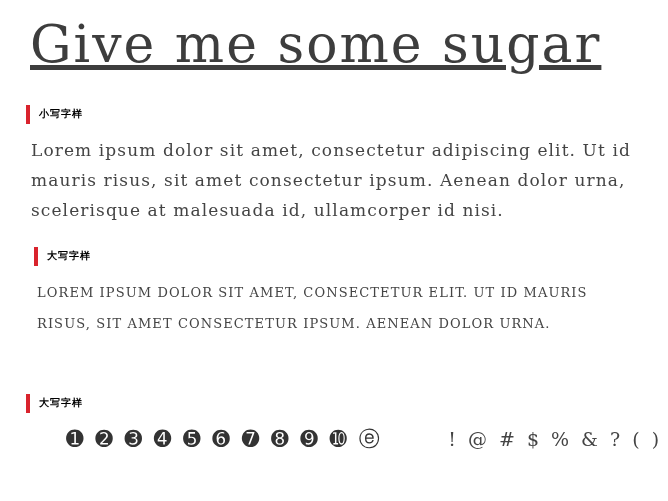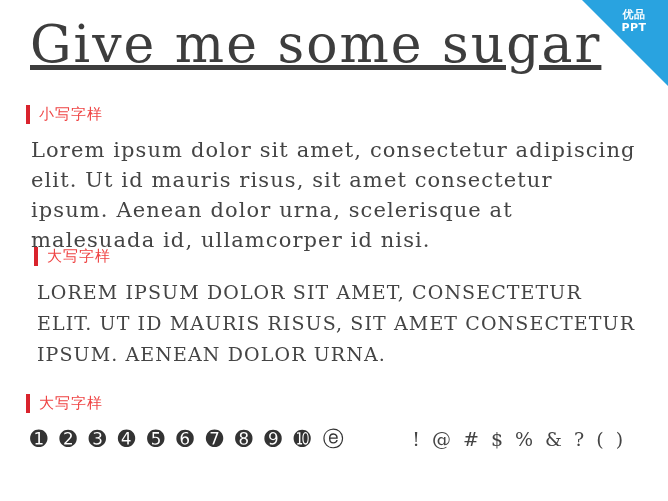--- a/index.html
+++ b/index.html
@@ -81,48 +81,50 @@
     margin-bottom: 10px;
   }
   .sec-bar {
     width: 4px;
     height: 19px;
     background: #d9232d;
     margin-right: 9px;
   }
   .sec-label {
     font-family: "DejaVu Sans", sans-serif;
-    font-size: 15px;
-    color: #ef4444;
+    font-size: 10px;
+    color: #000000;
     letter-spacing: 1px;
+    font-weight: bold;
   }
 
   .sample {
     color: #444444;
     font-family: "DejaVu Serif", serif;
   }
   .lower {
-    font-size: 21px;
+    font-size: 17px;
     line-height: 30px;
     letter-spacing: 1.1px;
     padding-left: 5px;
   }
   .upper {
-    font-size: 19px;
+    font-size: 13px;
     line-height: 31px;
     letter-spacing: 1.1px;
     padding-left: 3px;
     text-transform: uppercase;
   }
 
   .glyph-row {
     display: flex;
     align-items: flex-start;
     padding-left: 4px;
     margin-top: 6px;
+    margin-left: 36px;
   }
   .digits {
     font-size: 21px;
     line-height: 30px;
     letter-spacing: 2.5px;
     color: #333333;
     font-family: "DejaVu Sans", sans-serif;
     white-space: nowrap;
   }
   .symbols {
@@ -133,27 +135,20 @@
     font-family: "DejaVu Serif", serif;
     white-space: nowrap;
     margin-left: 66px;
   }
 </style>
 </head>
 <body>
 
 <div class="page">
 
-  <div class="ribbon">
-    <div class="ribbon-bg"></div>
-    <div class="ribbon-text">
-      <div>优品</div>
-      <div>PPT</div>
-    </div>
-  </div>
 
   <div class="title">Give me some sugar</div>
 
   <div class="section sec1">
     <div class="sec-head">
       <div class="sec-bar"></div>
       <div class="sec-label">小写字样</div>
     </div>
     <div class="sample lower">Lorem ipsum dolor sit amet, consectetur adipiscing elit. Ut id mauris risus, sit amet consectetur ipsum. Aenean dolor urna, scelerisque at malesuada id, ullamcorper id nisi.</div>
   </div>

